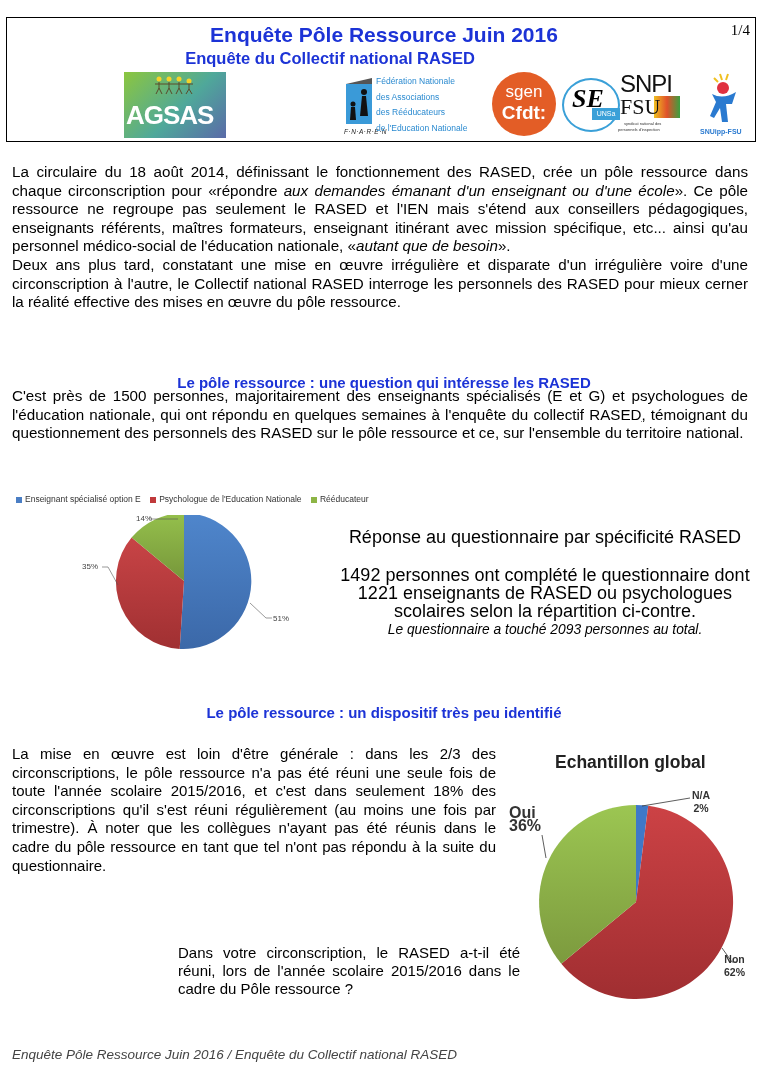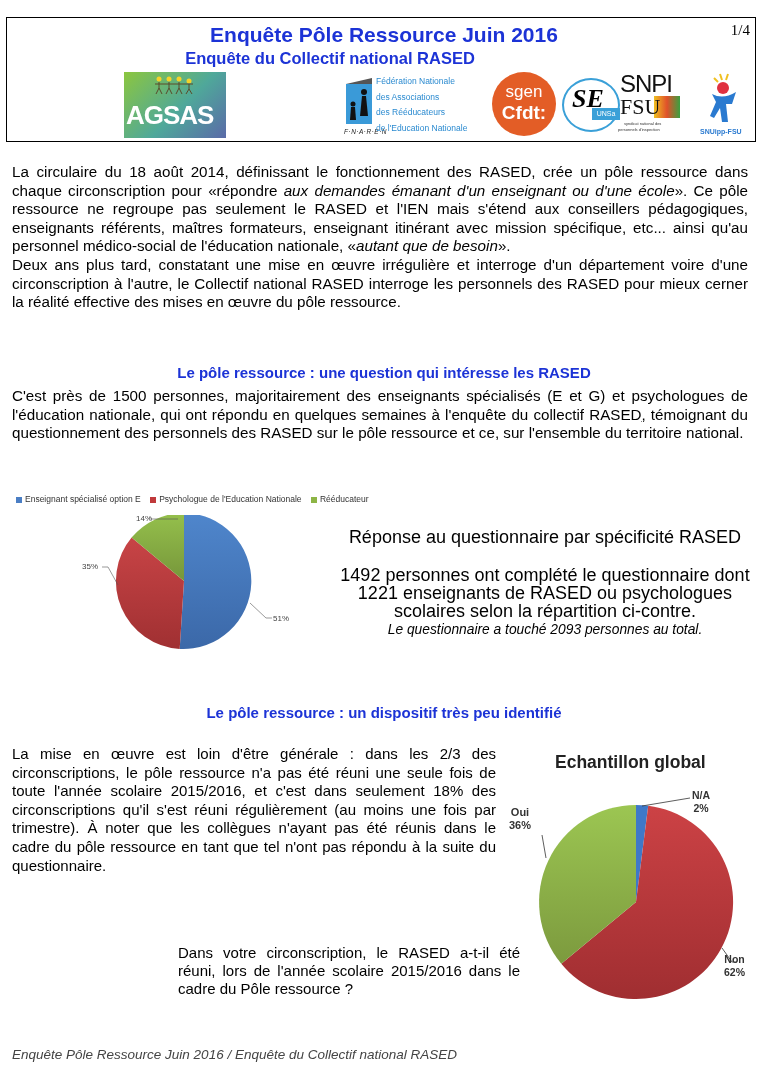--- a/index.html
+++ b/index.html
@@ -91,24 +91,24 @@
       <path d="M14 2 L16 8 M22 2 L20 8 M8 6 L12 10" stroke="#f0c020" stroke-width="2"></path>
       <circle cx="17" cy="16" r="6" fill="#e03040"></circle>
       <path d="M6 22 Q17 28 30 20 L26 32 L20 32 L22 50 L16 50 L14 36 L8 46 L4 44 L10 30 Z" fill="#2a7ad0"></path>
     </svg>
     <div class="abs" style="left:0;top:56px;font-size:7px;font-weight:bold;color:#2a7ad0;white-space:nowrap;">SNUipp-FSU</div>
   </div>
 </div>
 
 <div class="abs body-text" style="left:12px;top:163px;width:736px;">
   <p><span>La circulaire du 18 août 2014, définissant le fonctionnement des RASED, crée un pôle ressource dans chaque circonscription pour «répondre </span><i>aux demandes émanant d'un enseignant ou d'une école</i><span>». Ce pôle ressource ne regroupe pas seulement le RASED et l'IEN mais s'étend aux conseillers pédagogiques, enseignants référents, maîtres formateurs, enseignant itinérant avec mission spécifique, etc... ainsi qu'au personnel médico-social de l'éducation nationale, «</span><i>autant que de besoin</i><span>».</span></p>
-  <p>Deux ans plus tard, constatant une mise en œuvre irrégulière et interroge d'un département voire d'une circonscription à l'autre, le Collectif national RASED interroge les personnels des RASED pour mieux cerner la réalité effective des mises en œuvre du pôle ressource.</p>
+  <p>Deux ans plus tard, constatant une mise en œuvre irrégulière et disparate d'un irrégulière voire d'une circonscription à l'autre, le Collectif national RASED interroge les personnels des RASED pour mieux cerner la réalité effective des mises en œuvre du pôle ressource.</p>
 </div>
 
-<div class="abs sec-title" style="top:364px;">Le pôle ressource : une question qui intéresse les RASED</div>
+<div class="abs sec-title" style="top:374px;">Le pôle ressource : une question qui intéresse les RASED</div>
 <div class="abs body-text" style="left:12px;top:387px;width:736px;">
   <p><span>C'est près de 1500 personnes, majoritairement des enseignants spécialisés (E et G) et psychologues de l'éducation nationale, qui ont répondu en quelques semaines à l'enquête du collectif RASED</span><u>,</u><span> témoignant du questionnement des personnels des RASED sur le pôle ressource et ce, sur l'ensemble du territoire national.</span></p>
 </div>
 
 <div class="abs legend">
   <span class="it"><span class="sw" style="background:#4a7ec4"></span><span>Enseignant spécialisé option E</span></span>
   <span class="it"><span class="sw" style="background:#c0393b"></span><span>Psychologue de l'Education Nationale</span></span>
   <span class="it"><span class="sw" style="background:#8db545"></span><span>Rééducateur</span></span>
 </div>
 
@@ -163,21 +163,21 @@
   <path d="M126 112 L138.2 15.8 A97 97 0 1 1 51.3 173.8 Z" fill="url(#gr2)"></path>
   <path d="M126 112 L51.3 173.8 A97 97 0 0 1 126 15 Z" fill="url(#gg2)"></path>
   <polyline points="132,16 180,8" stroke="#333" stroke-width="0.8" fill="none"></polyline>
   <polyline points="32,45 36,68" stroke="#333" stroke-width="0.8" fill="none"></polyline>
   <polyline points="212,158 222,172 227,172" stroke="#333" stroke-width="0.8" fill="none"></polyline>
 </svg>
 <div class="abs" style="left:692px;top:789px;font-size:10.5px;font-weight:bold;color:#333;text-align:center;line-height:13px;">
     <div>N/A</div>
     <div>2%</div>
   </div>
-<div class="abs" style="left:509px;top:806px;font-size:11px;font-weight:bold;color:#333;text-align:center;line-height:13px;">
+<div class="abs" style="left:509px;top:806px;font-size:16px;font-weight:bold;color:#333;text-align:left;line-height:13px;">
     <div>Oui</div>
     <div>36%</div>
   </div>
 <div class="abs" style="left:724px;top:953px;font-size:10.5px;font-weight:bold;color:#333;text-align:center;line-height:13px;">
     <div>Non</div>
     <div>62%</div>
   </div>
 
 <div class="abs" style="left:178px;top:944px;width:342px;font-size:15px;line-height:18px;text-align:justify;">Dans votre circonscription, le RASED a-t-il été réuni, lors de l'année scolaire 2015/2016 dans le cadre du Pôle ressource ?</div>
 

